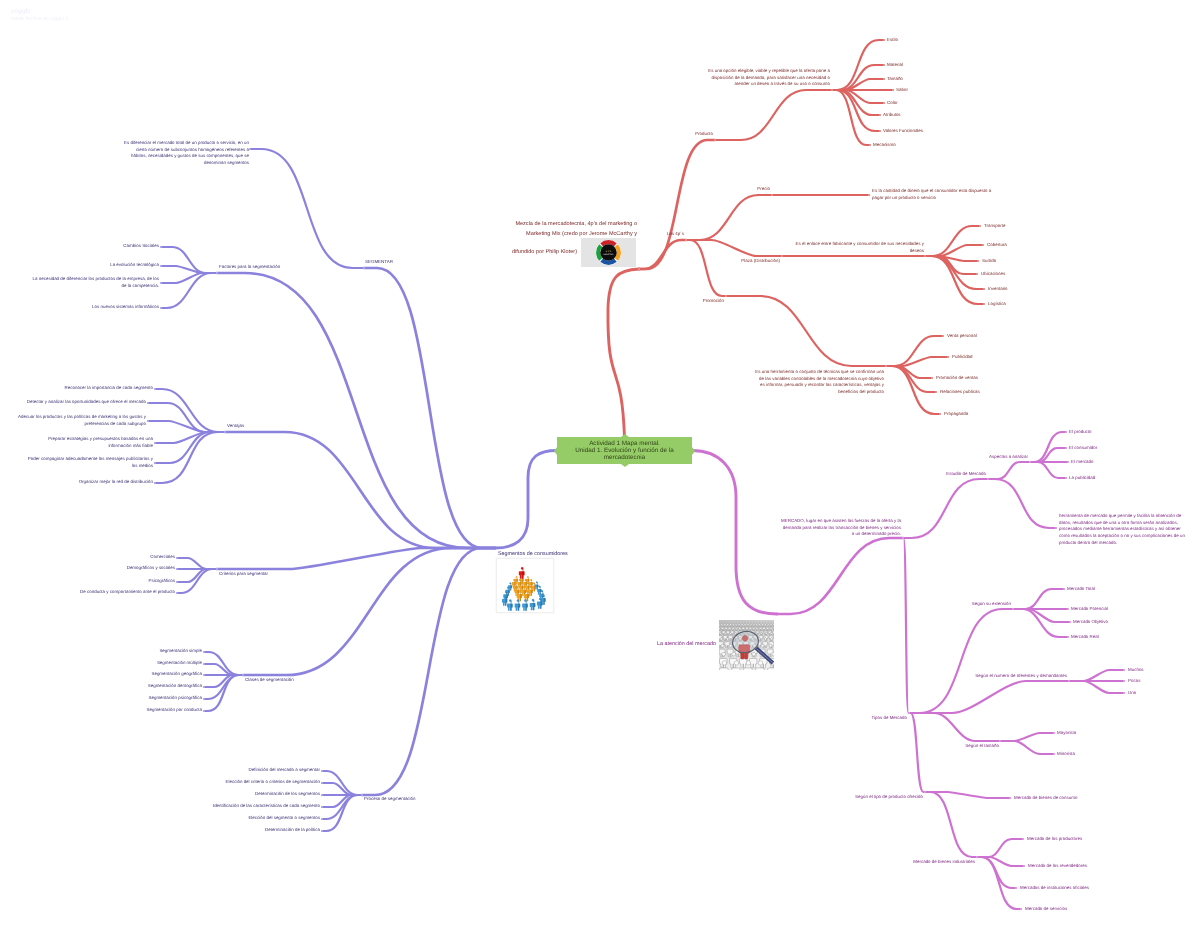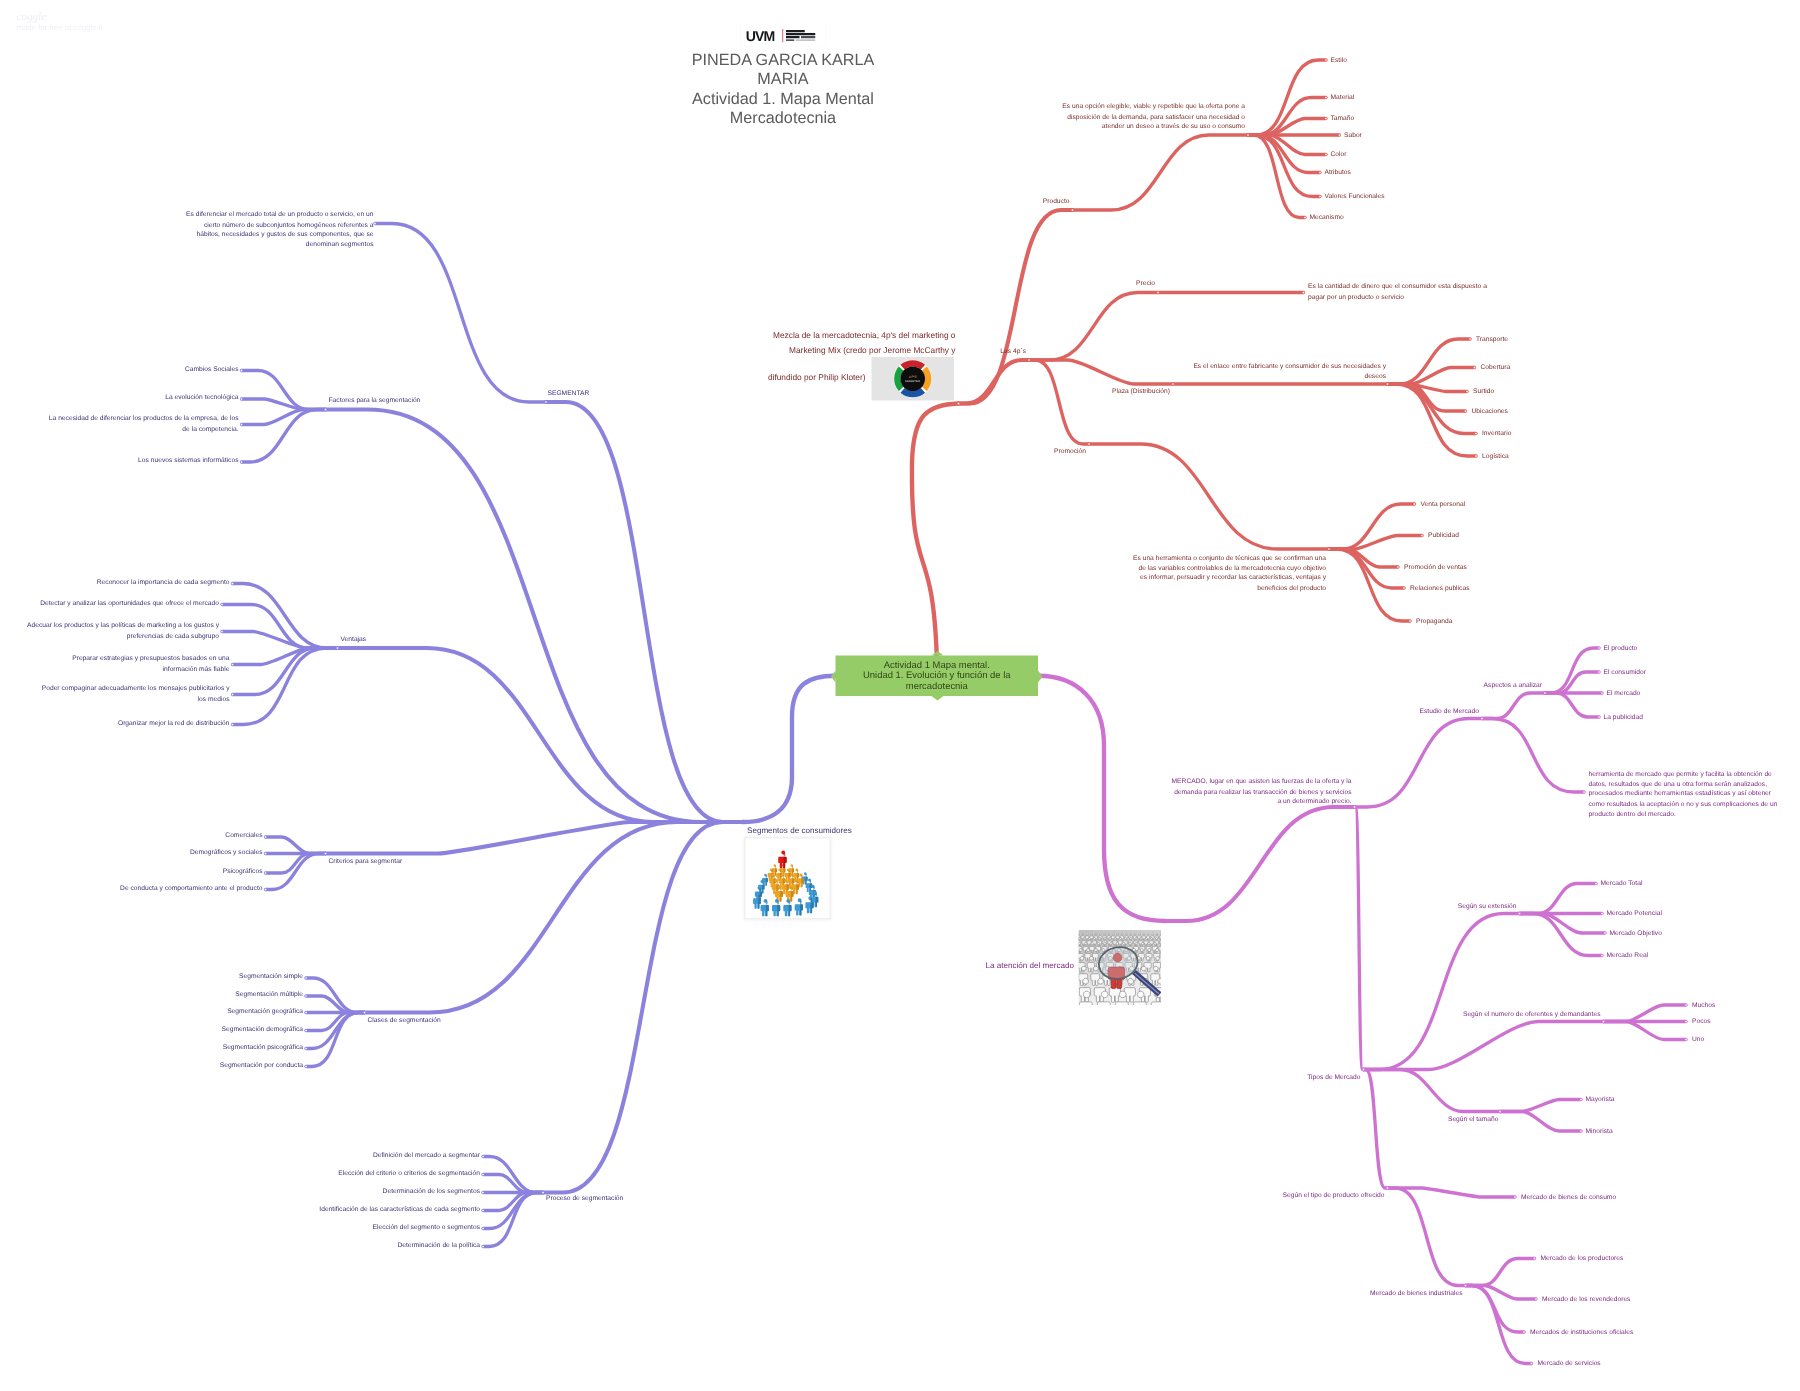--- a/index.html
+++ b/index.html
@@ -39,40 +39,20 @@
   .hub-caption{position:absolute;font-size:5.4px;}
 </style>
 </head>
 <body>
 
 <div id="stage">
 
 <div id="wm-logo">coggle</div>
 <div id="wm-tag">made for free at coggle.it</div>
 
-<div id="header">
-  <span id="uvm-logo">
-    <svg width="56" height="16" viewBox="0 0 56 16">
-      <rect x="0" y="0" width="56" height="16" fill="#fff"></rect>
-      <text x="3.2" y="12.6" font-family="Liberation Sans, sans-serif" font-size="9.4" font-weight="700" fill="#15171b" letter-spacing="-.6">UVM</text>
-      <line x1="27.8" y1="4.4" x2="27.8" y2="13.2" stroke="#cf6f77" stroke-width=".7"></line>
-      <rect x="30" y="5.0" width="12.5" height="1.5" fill="#1b1d21"></rect>
-      <rect x="30" y="7.0" width="19.5" height="1.5" fill="#1b1d21"></rect>
-      <rect x="30" y="9.0" width="9" height="1.5" fill="#1b1d21"></rect>
-      <rect x="40" y="9.0" width="9.5" height="1.5" fill="#4b4e54"></rect>
-      <rect x="30" y="11.3" width="5.5" height="0.9" fill="#2a2c30"></rect>
-      <rect x="36.5" y="11.3" width="13" height="0.9" fill="#b3b5b9"></rect>
-    </svg>
-  </span>
-  <div id="hdr-spacer"></div>
-  <div id="hdr-title">PINEDA GARCIA KARLA
-MARIA
-Actividad 1. Mapa Mental
-Mercadotecnia</div>
-</div>
 
 <svg id="wires">
       <path d="M 557 450.5 C 539 450.5, 528 456, 528 478 L 528 518 C 528 540, 514 548, 495 548" stroke="#8b82de" stroke-width="2.9" fill="none" stroke-linecap="round"></path>
       <path d="M 624.5 437 C 621.5 357, 607 390, 608 308 C 609 276, 618 270, 639 269" stroke="#dd6360" stroke-width="2.9" fill="none" stroke-linecap="round"></path>
       <path d="M 692 450.5 C 718 450.5, 736 467, 736 497 L 736 566 C 736 600, 748 614, 777 614" stroke="#ce72d2" stroke-width="2.9" fill="none" stroke-linecap="round"></path>
       <path d="M 495.0 548.0 L 481.9 548.0 C 421.1 548.0, 437.9 268.0, 377.1 268.0 L 364.0 268.0" stroke="#8b82de" stroke-width="2.7" fill="none" stroke-linecap="round"></path>
       <path d="M 495.0 548.0 L 467.2 548.0 C 338.2 548.0, 373.8 273.0, 244.8 273.0 L 217.0 273.0" stroke="#8b82de" stroke-width="2.7" fill="none" stroke-linecap="round"></path>
       <path d="M 495.0 548.0 L 435.4 548.0 C 361.2 548.0, 358.8 432.0, 284.6 432.0 L 225.0 432.0" stroke="#8b82de" stroke-width="2.7" fill="none" stroke-linecap="round"></path>
       <path d="M 495.0 548.0 L 419.9 548.0 C 406.5 548.0, 305.5 569.0, 292.1 569.0 L 217.0 569.0" stroke="#8b82de" stroke-width="2.7" fill="none" stroke-linecap="round"></path>
       <path d="M 495.0 548.0 L 451.6 548.0 C 370.3 548.0, 367.7 675.0, 286.4 675.0 L 243.0 675.0" stroke="#8b82de" stroke-width="2.7" fill="none" stroke-linecap="round"></path>

